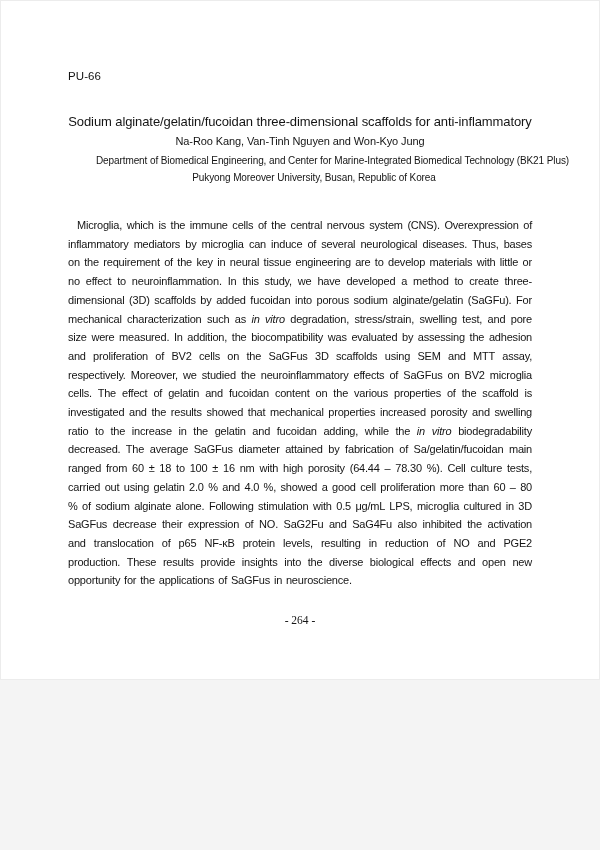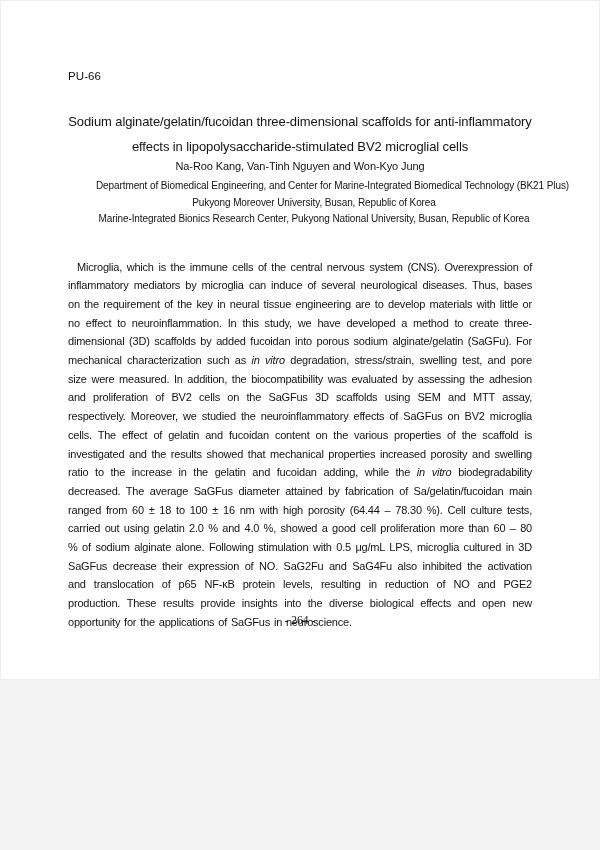--- a/index.html
+++ b/index.html
@@ -82,29 +82,27 @@
 </head>
 <body>
 
 <div class="page">
   <div class="content">
 
     <div class="paper-code">PU-66</div>
 
     <div class="title-block">
       <div class="title-line">Sodium alginate/gelatin/fucoidan three-dimensional scaffolds for anti-inflammatory</div>
-      <div class="title-line">effects in lipopolysaccharide-stimulated BV2 microglial cells</div>
     </div>
 
     <div class="authors">Na-Roo Kang, Van-Tinh Nguyen and Won-Kyo Jung</div>
 
     <div class="affiliations">
       <div class="affiliation-line">Department of Biomedical Engineering, and Center for Marine-Integrated Biomedical Technology (BK21 Plus)</div>
       <div class="affiliation-line">Pukyong Moreover University, Busan, Republic of Korea</div>
-      <div class="affiliation-line">Marine-Integrated Bionics Research Center, Pukyong National University, Busan, Republic of Korea</div>
     </div>
 
     <p class="abstract"><span>Microglia, which is the immune cells of the central nervous system (CNS). Overexpression of inflammatory mediators by microglia can induce of several neurological diseases. Thus, bases on the requirement of the key in neural tissue engineering are to develop materials with little or no effect to neuroinflammation. In this study, we have developed a method to create three-dimensional (3D) scaffolds by added fucoidan into porous sodium alginate/gelatin (SaGFu). For mechanical characterization such as </span><span class="it">in vitro</span><span> degradation, stress/strain, swelling test, and pore size were measured. In addition, the biocompatibility was evaluated by assessing the adhesion and proliferation of BV2 cells on the SaGFus 3D scaffolds using SEM and MTT assay, respectively. Moreover, we studied the neuroinflammatory effects of SaGFus on BV2 microglia cells. The effect of gelatin and fucoidan content on the various properties of the scaffold is investigated and the results showed that mechanical properties increased porosity and swelling ratio to the increase in the gelatin and fucoidan adding, while the </span><span class="it">in vitro</span><span> biodegradability decreased. The average SaGFus diameter attained by fabrication of Sa/gelatin/fucoidan main ranged from 60 ± 18 to 100 ± 16 nm with high porosity (64.44 – 78.30 %). Cell culture tests, carried out using gelatin 2.0 % and 4.0 %, showed a good cell proliferation more than 60 – 80 % of sodium alginate alone. Following stimulation with 0.5 μg/mL LPS, microglia cultured in 3D SaGFus decrease their expression of NO. SaG2Fu and SaG4Fu also inhibited the activation and translocation of p65 NF-κB protein levels, resulting in reduction of NO and PGE2 production. These results provide insights into the diverse biological effects and open new opportunity for the applications of SaGFus in neuroscience.</span></p>
 
   </div>
 
   <div class="page-footer">- 264 -</div>
 </div>
 
 </body></html>

